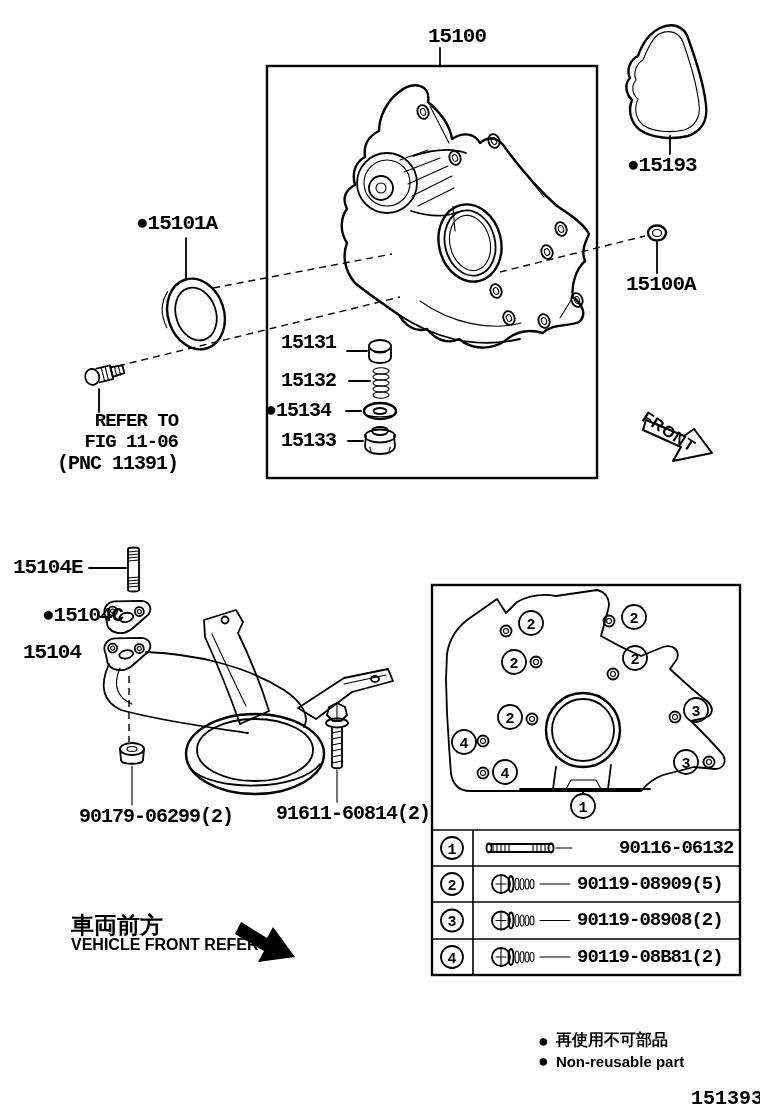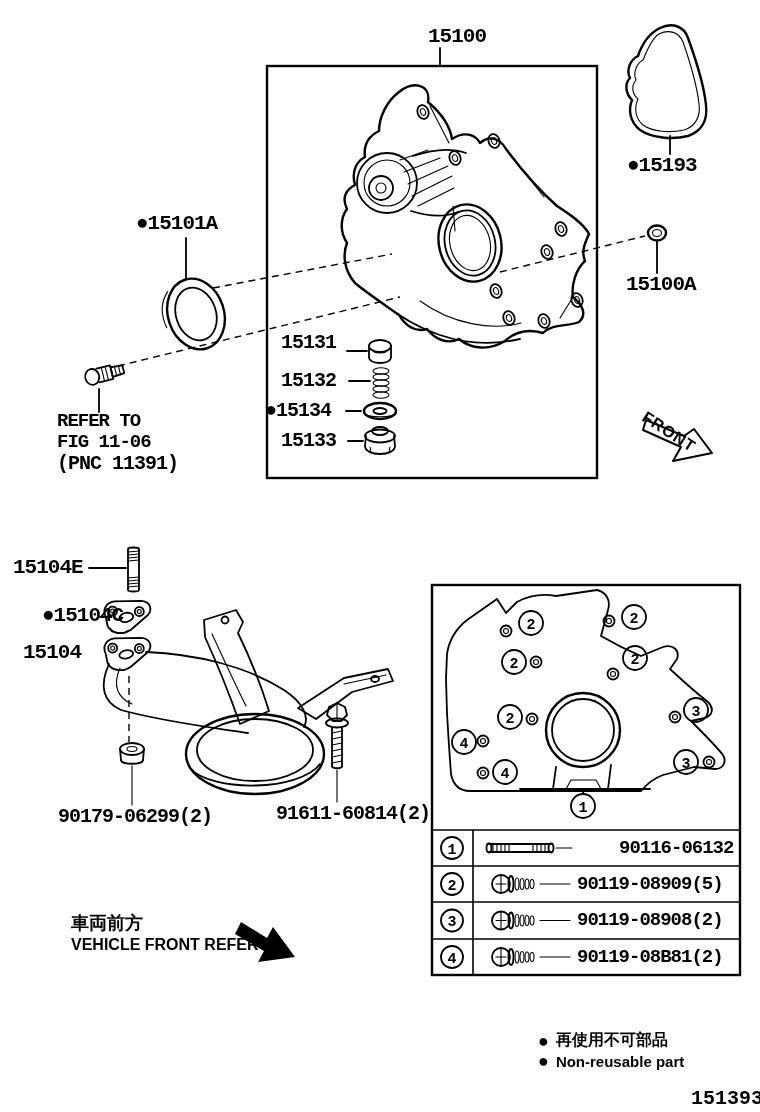--- a/index.html
+++ b/index.html
@@ -15,24 +15,24 @@
   .solid{fill:#000;stroke:none;}
   .hollow{fill:#fff;stroke:#000;stroke-width:2;stroke-linejoin:round;}
   .ctext{font-family:"Liberation Mono",monospace;font-weight:bold;font-size:15px;
          fill:#000;stroke:none;text-anchor:middle;}
   .fronttext{font-family:"Liberation Sans",sans-serif;font-weight:bold;font-size:16px;
          fill:#000;stroke:none;letter-spacing:1px;}
   .lbl{position:absolute;font-weight:bold;letter-spacing:-1px;white-space:nowrap;line-height:1;}
   .s21{font-size:21px;}
   .s20{font-size:20px;}
   .s19{font-size:19px;}
-  .s17{font-size:18px;text-align:right;}
+  .s17{font-size:23px;text-align:right;}
   .sans{font-family:"Liberation Sans",sans-serif;letter-spacing:0;}
   .refer{position:absolute;left:57px;top:411px;font-weight:bold;line-height:21px;}
-  .refer .r1{font-size:19px;letter-spacing:-1px;}
+  .refer .r1{font-size:19px;letter-spacing:-1px;text-align:right;}
   .refer .r3{font-size:20px;letter-spacing:-1px;}
   .legendline{position:absolute;display:flex;align-items:center;gap:7px;
          font-family:"Liberation Sans",sans-serif;font-weight:bold;}
   .legendline .bullet{font-size:18px;line-height:1;}
 </style>
 </head>
 <body>
 
 <div class="canvas">
 
@@ -379,21 +379,21 @@
 
   <div class="refer">
     <div class="r1">REFER TO</div>
     <div class="r1">FIG 11-06</div>
     <div class="r3">(PNC 11391)</div>
   </div>
 
   <div class="lbl s21" style="left:13px;top:557px;">15104E</div>
   <div class="lbl s21" style="left:2px;top:605px;margin-left:40px;">●15104C</div>
   <div class="lbl s21" style="left:23px;top:642px;">15104</div>
-  <div class="lbl s20" style="left:58px;top:807px;text-align:center;">90179-06299(2)</div>
+  <div class="lbl s20" style="left:79px;top:807px;text-align:center;">90179-06299(2)</div>
   <div class="lbl s20" style="left:276px;top:804px;">91611-60814(2)</div>
 
   <div class="lbl s19" style="left:577px;top:839px;margin-left:42px;">90116-06132</div>
   <div class="lbl s19" style="left:577px;top:875px;">90119-08909(5)</div>
   <div class="lbl s19" style="left:577px;top:911px;">90119-08908(2)</div>
   <div class="lbl s19" style="left:577px;top:948px;">90119-08B81(2)</div>
 
   <div class="lbl sans s17" style="left:71px;top:914px;">車両前方</div>
   <div class="lbl sans" style="left:71px;top:937px;font-size:16px;">VEHICLE FRONT REFER</div>
 

